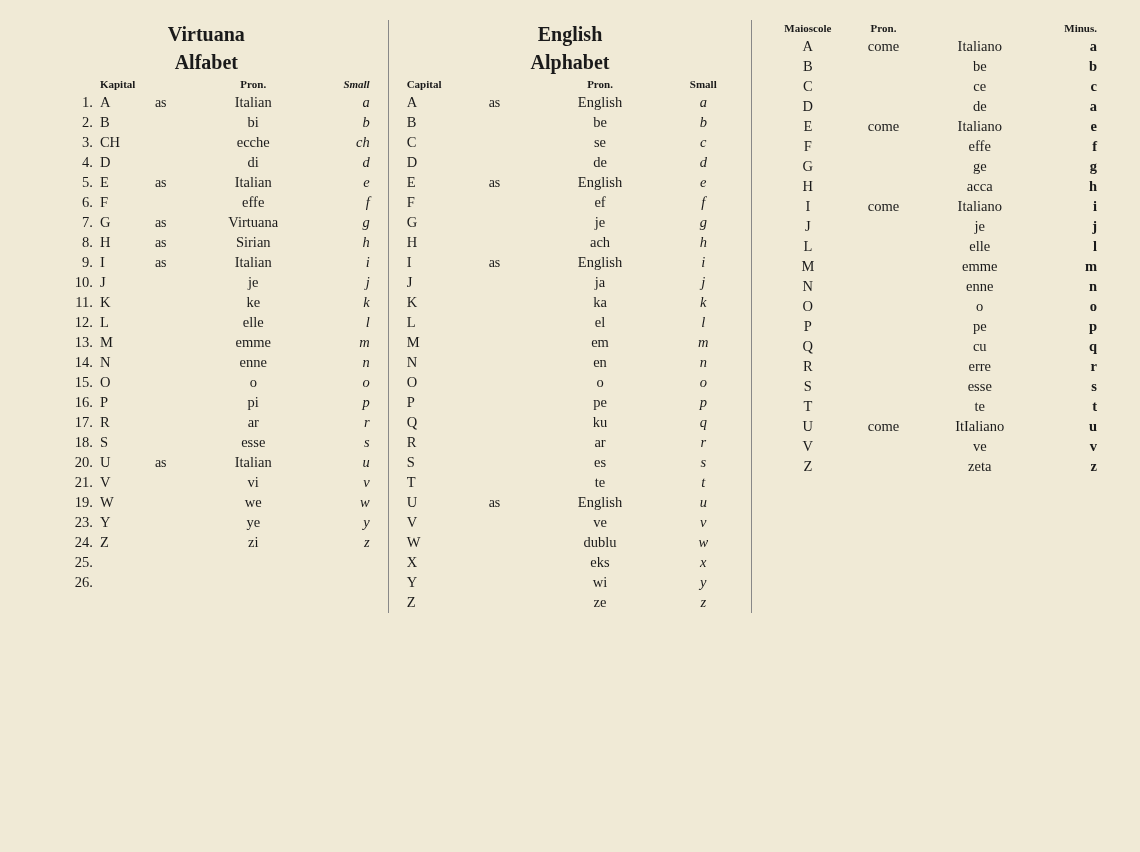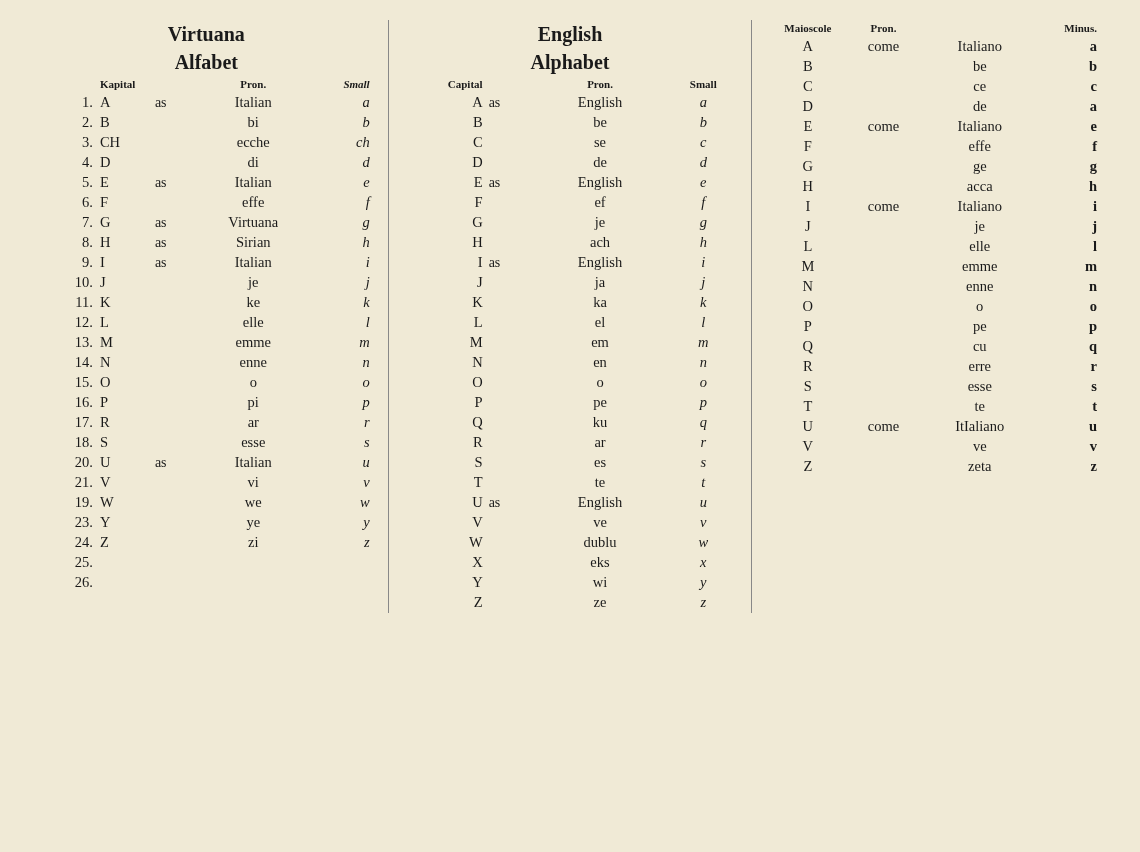--- a/index.html
+++ b/index.html
@@ -30,21 +30,21 @@
       white-space: nowrap;
     }
     
     .virt-table td.num { width: 32px; text-align: right; }
     .virt-table td.cap { width: 32px; text-align: left; padding-left: 4px; }
     .virt-table td.as  { width: 22px; text-align: left; font-size: 14px; }
     .virt-table td.pron { width: 72px; text-align: center; }
     .virt-table td.small { width: 30px; text-align: right; font-style: italic; }
 
     
-    .eng-table td.cap  { width: 28px; text-align: right; margin-left: 25px; }
+    .eng-table td.cap  { width: 28px; text-align: left; margin-left: 25px; }
     .eng-table td.as   { width: 22px; text-align: left; font-size: 14px; }
     .eng-table td.pron { width: 70px; text-align: center; }
     .eng-table td.small{ width: 22px; text-align: center; }
 
     
     .ital-table td.cap  { width: 22px; text-align: center; }
     .ital-table td.come { width: 46px; text-align: center; }
     .ital-table td.pron { width: 80px; text-align: center; }
     .ital-table td.small{ width: 22px; text-align: right; font-weight: bold; margin-top: 21px; }
 

